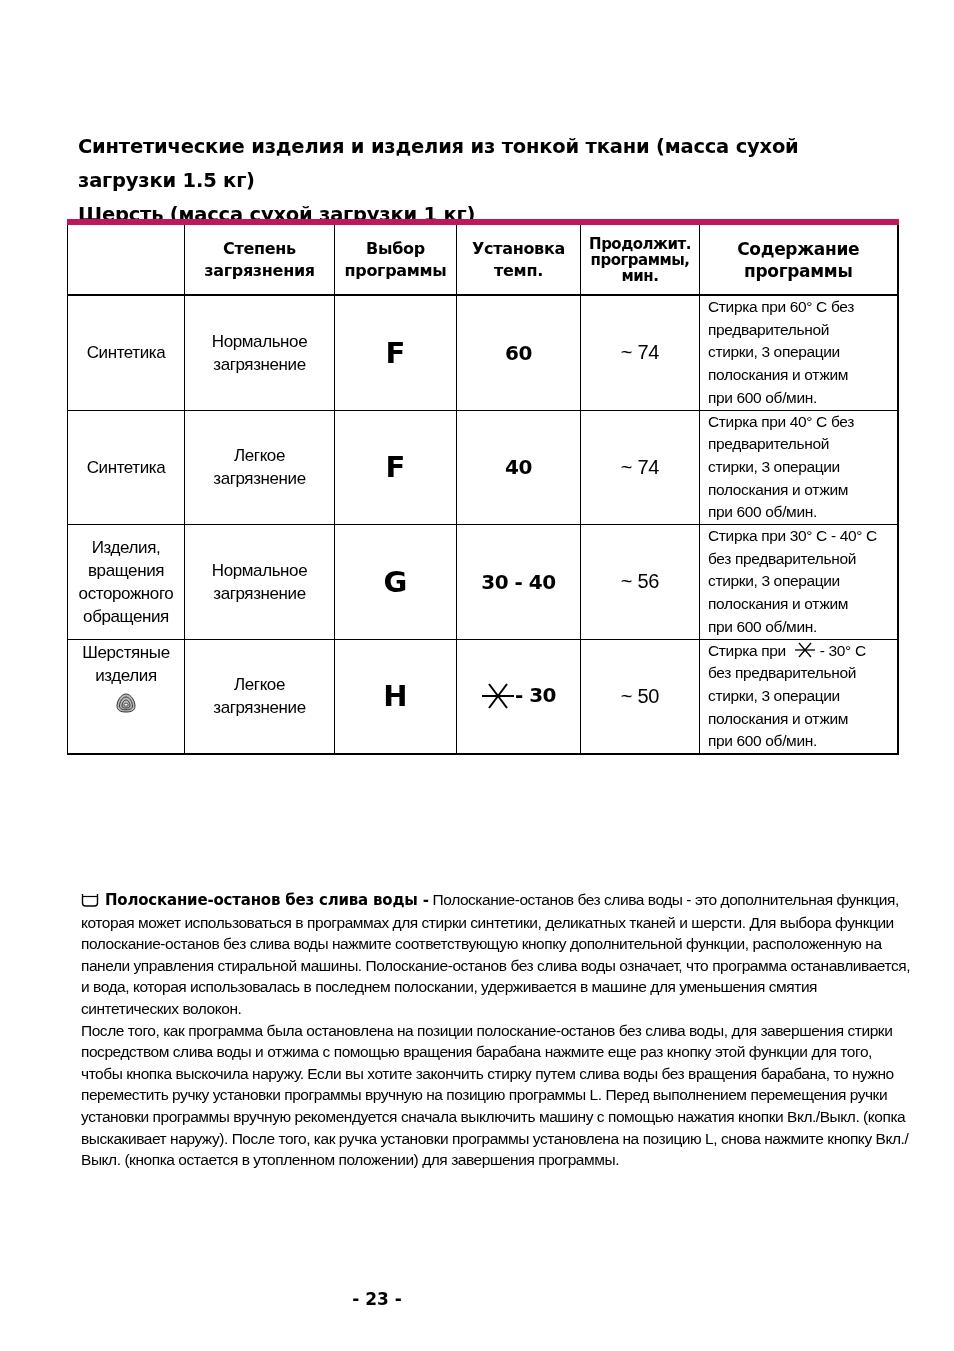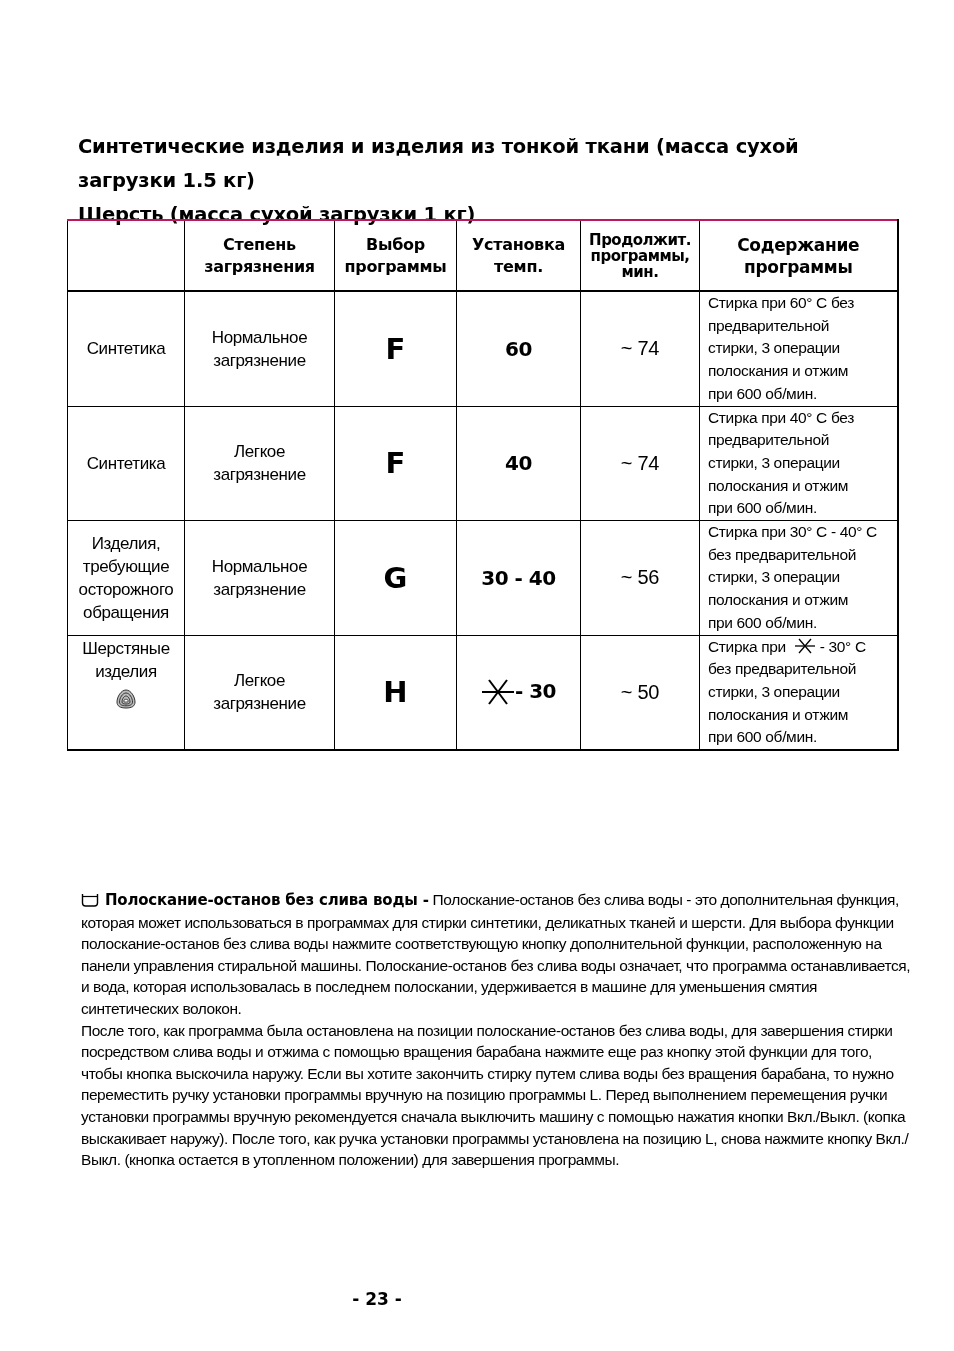--- a/index.html
+++ b/index.html
@@ -20,21 +20,21 @@
     }
     table.prog td, table.prog th {
       border: 1px solid #000; padding: 0; vertical-align: middle;
       text-align: center; overflow: hidden;
     }
     table.prog tr.hdr th {
       height: 69px; font-family: "DejaVu Sans", sans-serif; font-weight: bold;
       font-size: 16px; line-height: 22px; letter-spacing: -0.3px;
     }
     table.prog tr.hdr th.dur { font-size: 15px; line-height: 16px; letter-spacing: -0.5px; }
-    table.prog { border-top: 2px solid #be185d; border-bottom: 2px solid #000; border-right: 2px solid #000; border-radius: 15px; }
+    table.prog { border-top: 6px solid #be185d; border-bottom: 2px solid #000; border-right: 2px solid #000; border-radius: 15px; }
     table.prog tr.hdr { border-bottom: 2px solid #000; }
     td.fabric, td.soil { font-size: 17px; line-height: 23px; letter-spacing: -0.4px; }
     td.prg { font-family: "DejaVu Sans", sans-serif; font-weight: bold; font-size: 29px; }
     td.temp { font-family: "DejaVu Sans", sans-serif; font-weight: bold; font-size: 20px; letter-spacing: -0.5px; }
     td.dur { font-size: 20px; letter-spacing: -0.3px; }
     td.desc {
       text-align: left !important; padding-left: 8px !important; padding-right: 2px !important;
       font-size: 15.5px; line-height: 22.7px; letter-spacing: -0.35px; vertical-align: top;
     }
     td.desc.mid { vertical-align: middle; }
@@ -135,21 +135,21 @@
       <div>предварительной</div>
       <div>стирки, 3 операции</div>
       <div>полоскания и отжим</div>
       <div>при 600 об/мин.</div>
     </td>
   </tr>
 
   <tr class="r-big">
     <td class="fabric">
       <div>Изделия,</div>
-      <div>требующие</div>
+      <div>вращения</div>
       <div>осторожного</div>
       <div>обращения</div>
     </td>
     <td class="soil">
       <div>Нормальное</div>
       <div>загрязнение</div>
     </td>
     <td class="prg">G</td>
     <td class="temp">30 - 40</td>
     <td class="dur">~ 56</td>

